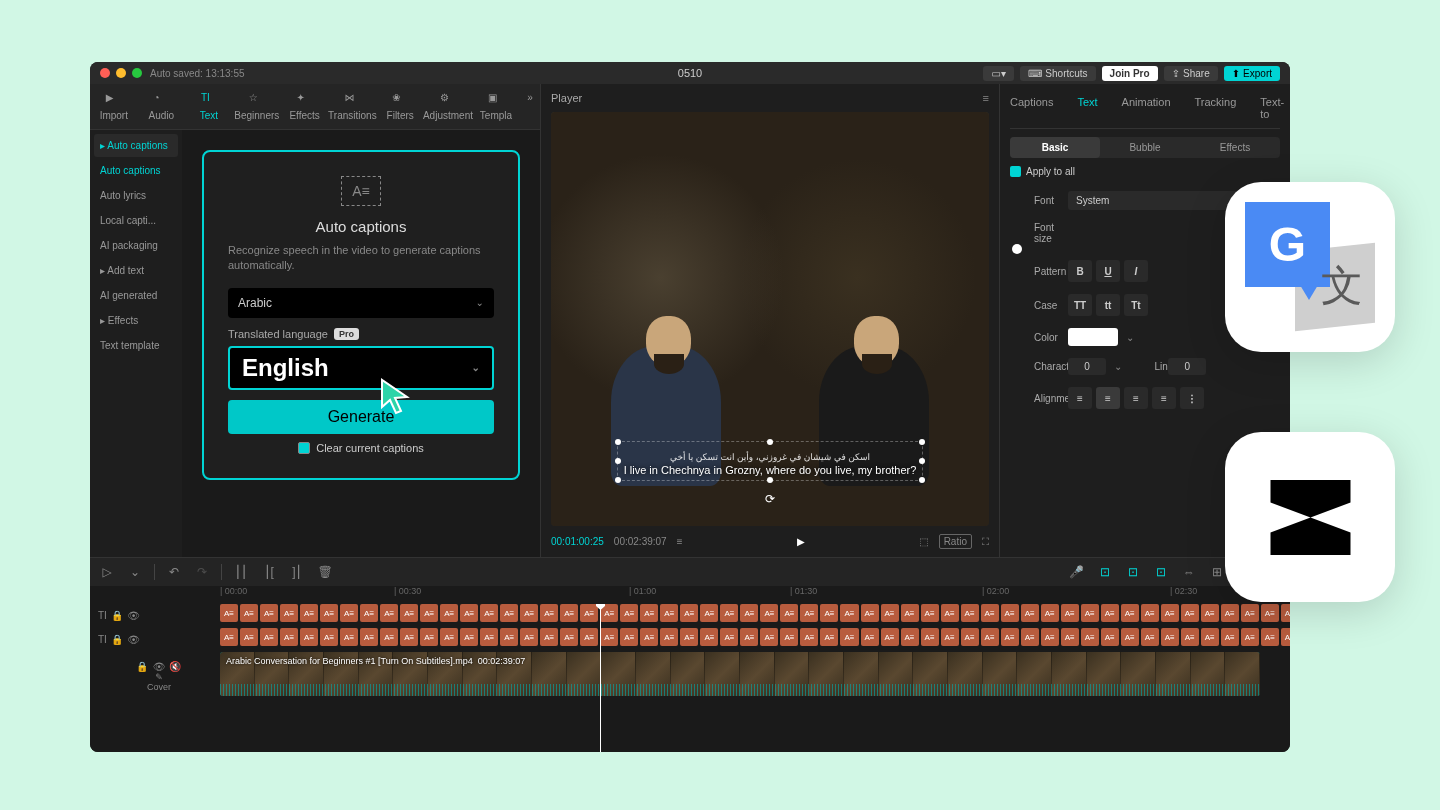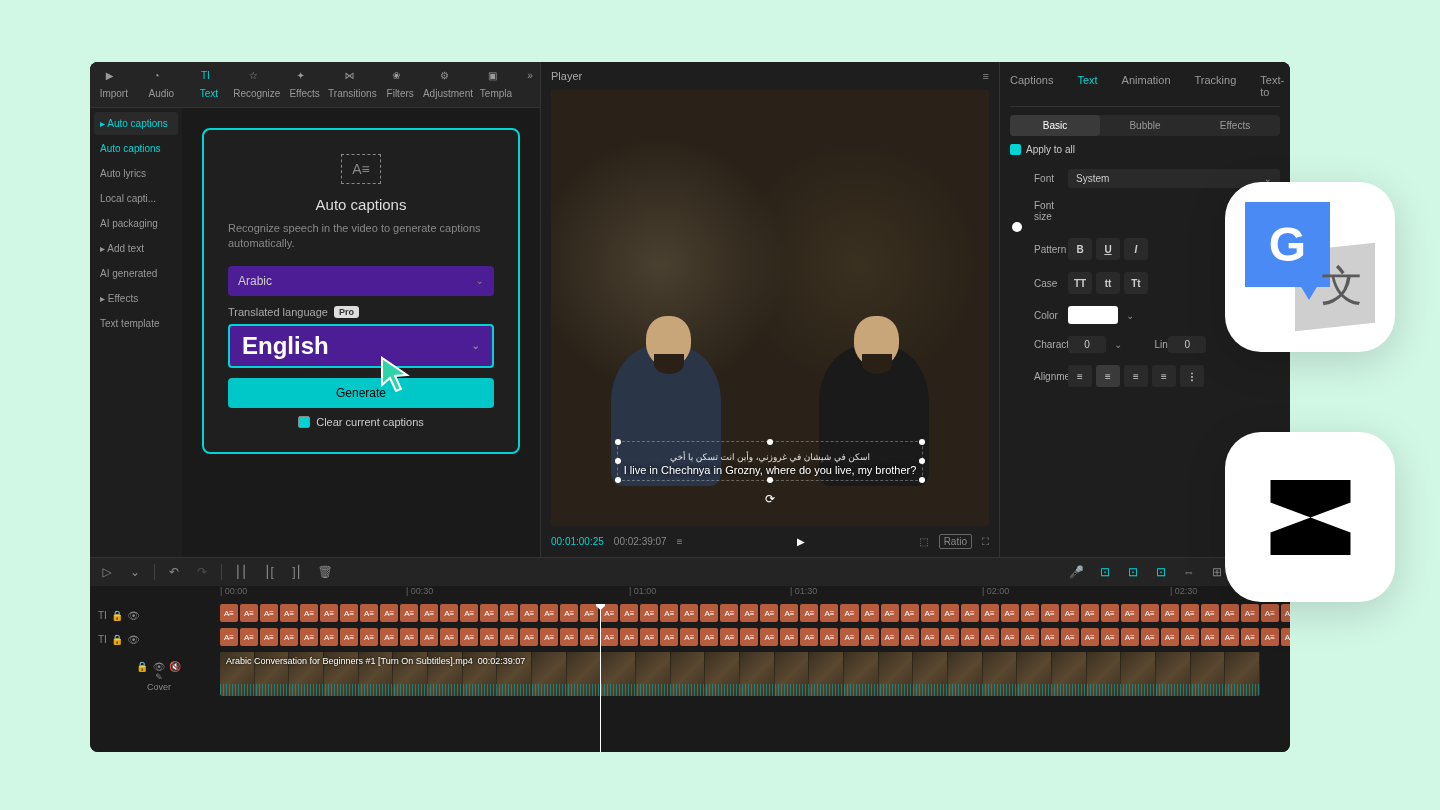--- a/index.html
+++ b/index.html
@@ -25,25 +25,25 @@
 .left-nav { width: 92px; background: #1e1e1e; padding: 4px; display: flex; flex-direction: column; gap: 2px; }
 .nav-item { color: #999; font-size: 10px; padding: 6px 6px; border-radius: 3px; white-space: nowrap; overflow: hidden; text-overflow: ellipsis; }
 .nav-item.active { color: #00d4d4; background: #2a2a2a; }
 .nav-item.sel { color: #00d4d4; }
 .caption-panel { flex: 1; background: #1a1a1a; padding: 20px; position: relative; }
 .caption-card { border: 2px solid #00d4d4; border-radius: 8px; padding: 24px; background: #1f1f1f; }
 .caption-icon-box { display: flex; justify-content: center; margin-bottom: 12px; }
 .corner-frame { width: 40px; height: 30px; border: 1px dashed #888; display: flex; align-items: center; justify-content: center; color: #888; font-size: 14px; position: relative; }
 .card-title { color: #ddd; font-size: 15px; text-align: center; margin-bottom: 8px; }
 .card-desc { color: #888; font-size: 11px; margin-bottom: 14px; line-height: 1.4; }
-.select-box { background: #4c1d95; color: #ccc; font-size: 12px; padding: 8px 10px; border-radius: 4px; margin-bottom: 10px; display: flex; justify-content: space-between; align-items: center; }
+.select-box { background: #000000; color: #ccc; font-size: 12px; padding: 8px 10px; border-radius: 4px; margin-bottom: 10px; display: flex; justify-content: space-between; align-items: center; }
 .field-label { color: #aaa; font-size: 11px; margin-bottom: 6px; display: flex; align-items: center; gap: 6px; }
 .pro-badge { background: #ddd; color: #333; font-size: 9px; padding: 1px 5px; border-radius: 3px; font-weight: 700; }
 .select-box.highlighted { border: 2px solid #00d4d4; font-size: 24px; font-weight: 600; color: #fff; padding: 6px 12px; }
-.gen-btn { background: #00c8c8; color: #000; text-align: center; padding: 8px; border-radius: 4px; font-size: 12px; margin-bottom: 8px; }
+.gen-btn { background: #00c8c8; color: #000; text-align: center; padding: 8px; border-radius: 4px; font-size: 16px; margin-bottom: 8px; }
 .checkbox-row { display: flex; align-items: center; gap: 6px; color: #ccc; font-size: 11px; justify-content: center; }
 .checkbox { width: 12px; height: 12px; border: 1px solid #888; border-radius: 2px; background: #00d4d4; }
 .cursor-overlay { position: absolute; left: 195px; top: 245px; width: 40px; height: 40px; }
 .cursor-svg { width: 100%; height: 100%; }
 .player-panel { flex: 1; background: #1e1e1e; display: flex; flex-direction: column; border-left: 1px solid #333; border-right: 1px solid #333; }
 .player-header { color: #aaa; font-size: 11px; padding: 8px 10px; display: flex; align-items: center; }
 .player-header .ham { margin-left: auto; color: #888; }
 .video-area { flex: 1; margin: 0 10px; background: linear-gradient(180deg, #3a3528 0%, #2a2520 100%); border-radius: 4px; position: relative; overflow: hidden; }
 .scene { position: absolute; inset: 0; background: radial-gradient(circle at 25% 40%, #4a4030 0%, transparent 30%), radial-gradient(circle at 70% 40%, #3a3020 0%, transparent 30%), #2a2218; }
 .person { position: absolute; bottom: 40px; width: 110px; height: 140px; background: #2a3548; border-radius: 40% 40% 10% 10%; }
@@ -58,21 +58,21 @@
 .handle { position: absolute; width: 6px; height: 6px; background: #fff; border-radius: 50%; }
 .player-controls { display: flex; align-items: center; gap: 10px; padding: 8px 10px; color: #888; font-size: 10px; }
 .time-current { color: #00d4d4; }
 .play-icon { margin: 0 auto; color: #fff; }
 .right-panel { width: 290px; background: #1e1e1e; padding: 8px 10px; display: flex; flex-direction: column; font-size: 11px; color: #ccc; }
 .rp-tabs { display: flex; gap: 24px; padding: 4px 0 8px 0; border-bottom: 1px solid #333; }
 .rp-tab { color: #999; font-size: 11px; }
 .rp-tab.active { color: #00d4d4; }
 .sub-tabs { display: flex; background: #2a2a2a; border-radius: 4px; margin: 8px 0; }
 .sub-tab { flex: 1; text-align: center; padding: 5px; font-size: 10px; color: #999; }
-.sub-tab.active { background: #3a3a3a; color: #fff; border-radius: 4px; }
+.sub-tab.active { background: #3a3a3a; color: #fff; border-radius: 4px; font-weight: bold; }
 .apply-all { display: flex; align-items: center; gap: 5px; font-size: 10px; margin-bottom: 8px; }
 .check-sm { width: 11px; height: 11px; background: #00d4d4; border-radius: 2px; }
 .text-area { background: #2a2a2a; padding: 8px; border-radius: 4px; font-size: 10px; color: #ccc; min-height: 40px; margin-bottom: 10px; }
 .prop-row { display: flex; align-items: center; gap: 8px; margin: 6px 0; font-size: 10px; }
 .prop-label { width: 50px; color: #aaa; padding-left: 24px; }
 .prop-input { background: #2a2a2a; padding: 4px 8px; border-radius: 3px; flex: 1; display: flex; align-items: center; justify-content: space-between; }
 .btn-group { display: flex; gap: 4px; }
 .fmt-btn { background: #2a2a2a; width: 24px; height: 22px; display: flex; align-items: center; justify-content: center; border-radius: 3px; font-size: 10px; font-weight: 600; }
 .num-box { background: #2a2a2a; width: 38px; padding: 3px 5px; border-radius: 3px; text-align: center; font-size: 10px; }
 .color-swatch { background: #fff; width: 50px; height: 18px; border-radius: 3px; }
@@ -108,40 +108,56 @@
 .gt-tail { position: absolute; left: 52px; top: 78px; width: 0; height: 0; border-left: 12px solid transparent; border-right: 12px solid transparent; border-top: 20px solid #4a8af4; }
 .gt-char { position: absolute; right: 12px; bottom: 18px; color: #5a5a5a; font-size: 42px; font-weight: 500; }
 .capcut-svg { width: 125px; height: 125px; }
 .chev { font-size: 10px; color: #888; }
 </style>
 </head>
 <body>
 
 <div class="app-window">
 
+  <div class="titlebar">
+    <div class="traffic-lights">
+      <div class="tl tl-red"></div>
+      <div class="tl tl-yellow"></div>
+      <div class="tl tl-green"></div>
+    </div>
+    <div class="autosave">Auto saved: 13:13:55</div>
+    <div class="title-center">0510</div>
+    <div class="titlebar-right">
+      <div class="tb-btn">▭▾</div>
+      <div class="tb-btn">⌨ <span>Shortcuts</span></div>
+      <div class="tb-btn pro">Join Pro</div>
+      <div class="tb-btn">⇪ <span>Share</span></div>
+      <div class="tb-btn export">⬆ <span>Export</span></div>
+    </div>
+  </div>
 
   <div class="main-rows">
 
     <div class="toolbar">
       <div class="tool-tabs">
         <div class="tool-tab">
             <span class="tool-tab-icon">▶</span>
             <span>Import</span>
           </div>
         <div class="tool-tab">
             <span class="tool-tab-icon">◔</span>
             <span>Audio</span>
           </div>
         <div class="tool-tab active">
             <span class="tool-tab-icon">TI</span>
             <span>Text</span>
           </div>
         <div class="tool-tab">
             <span class="tool-tab-icon">☆</span>
-            <span>Recognize</span>
+            <span>Beginners</span>
           </div>
         <div class="tool-tab">
             <span class="tool-tab-icon">✦</span>
             <span>Effects</span>
           </div>
         <div class="tool-tab">
             <span class="tool-tab-icon">⋈</span>
             <span>Transitions</span>
           </div>
         <div class="tool-tab">
@@ -346,21 +362,21 @@
       <span class="tl-tool active">⊡</span>
       <span class="tl-tool active">⊡</span>
       <span class="tl-tool active">⊡</span>
       <span class="tl-tool">⇔</span>
       <span class="tl-tool">⊞</span>
       <span class="tl-tool">○</span>
       <span class="tl-tool">—</span>
     </div>
     <div class="ruler">
       <span class="ruler-mark" style="left:130px">| <span>00:00</span></span>
-      <span class="ruler-mark" style="left:316px">| <span>00:30</span></span>
+      <span class="ruler-mark" style="left:304px">| <span>00:30</span></span>
       <span class="ruler-mark" style="left:539px">| <span>01:00</span></span>
       <span class="ruler-mark" style="left:700px">| <span>01:30</span></span>
       <span class="ruler-mark" style="left:892px">| <span>02:00</span></span>
       <span class="ruler-mark" style="left:1080px">| <span>02:30</span></span>
     </div>
     <div class="tracks">
       <div class="playhead"></div>
       <div class="track-row">
         <div class="track-label">
             <span>TI</span>

